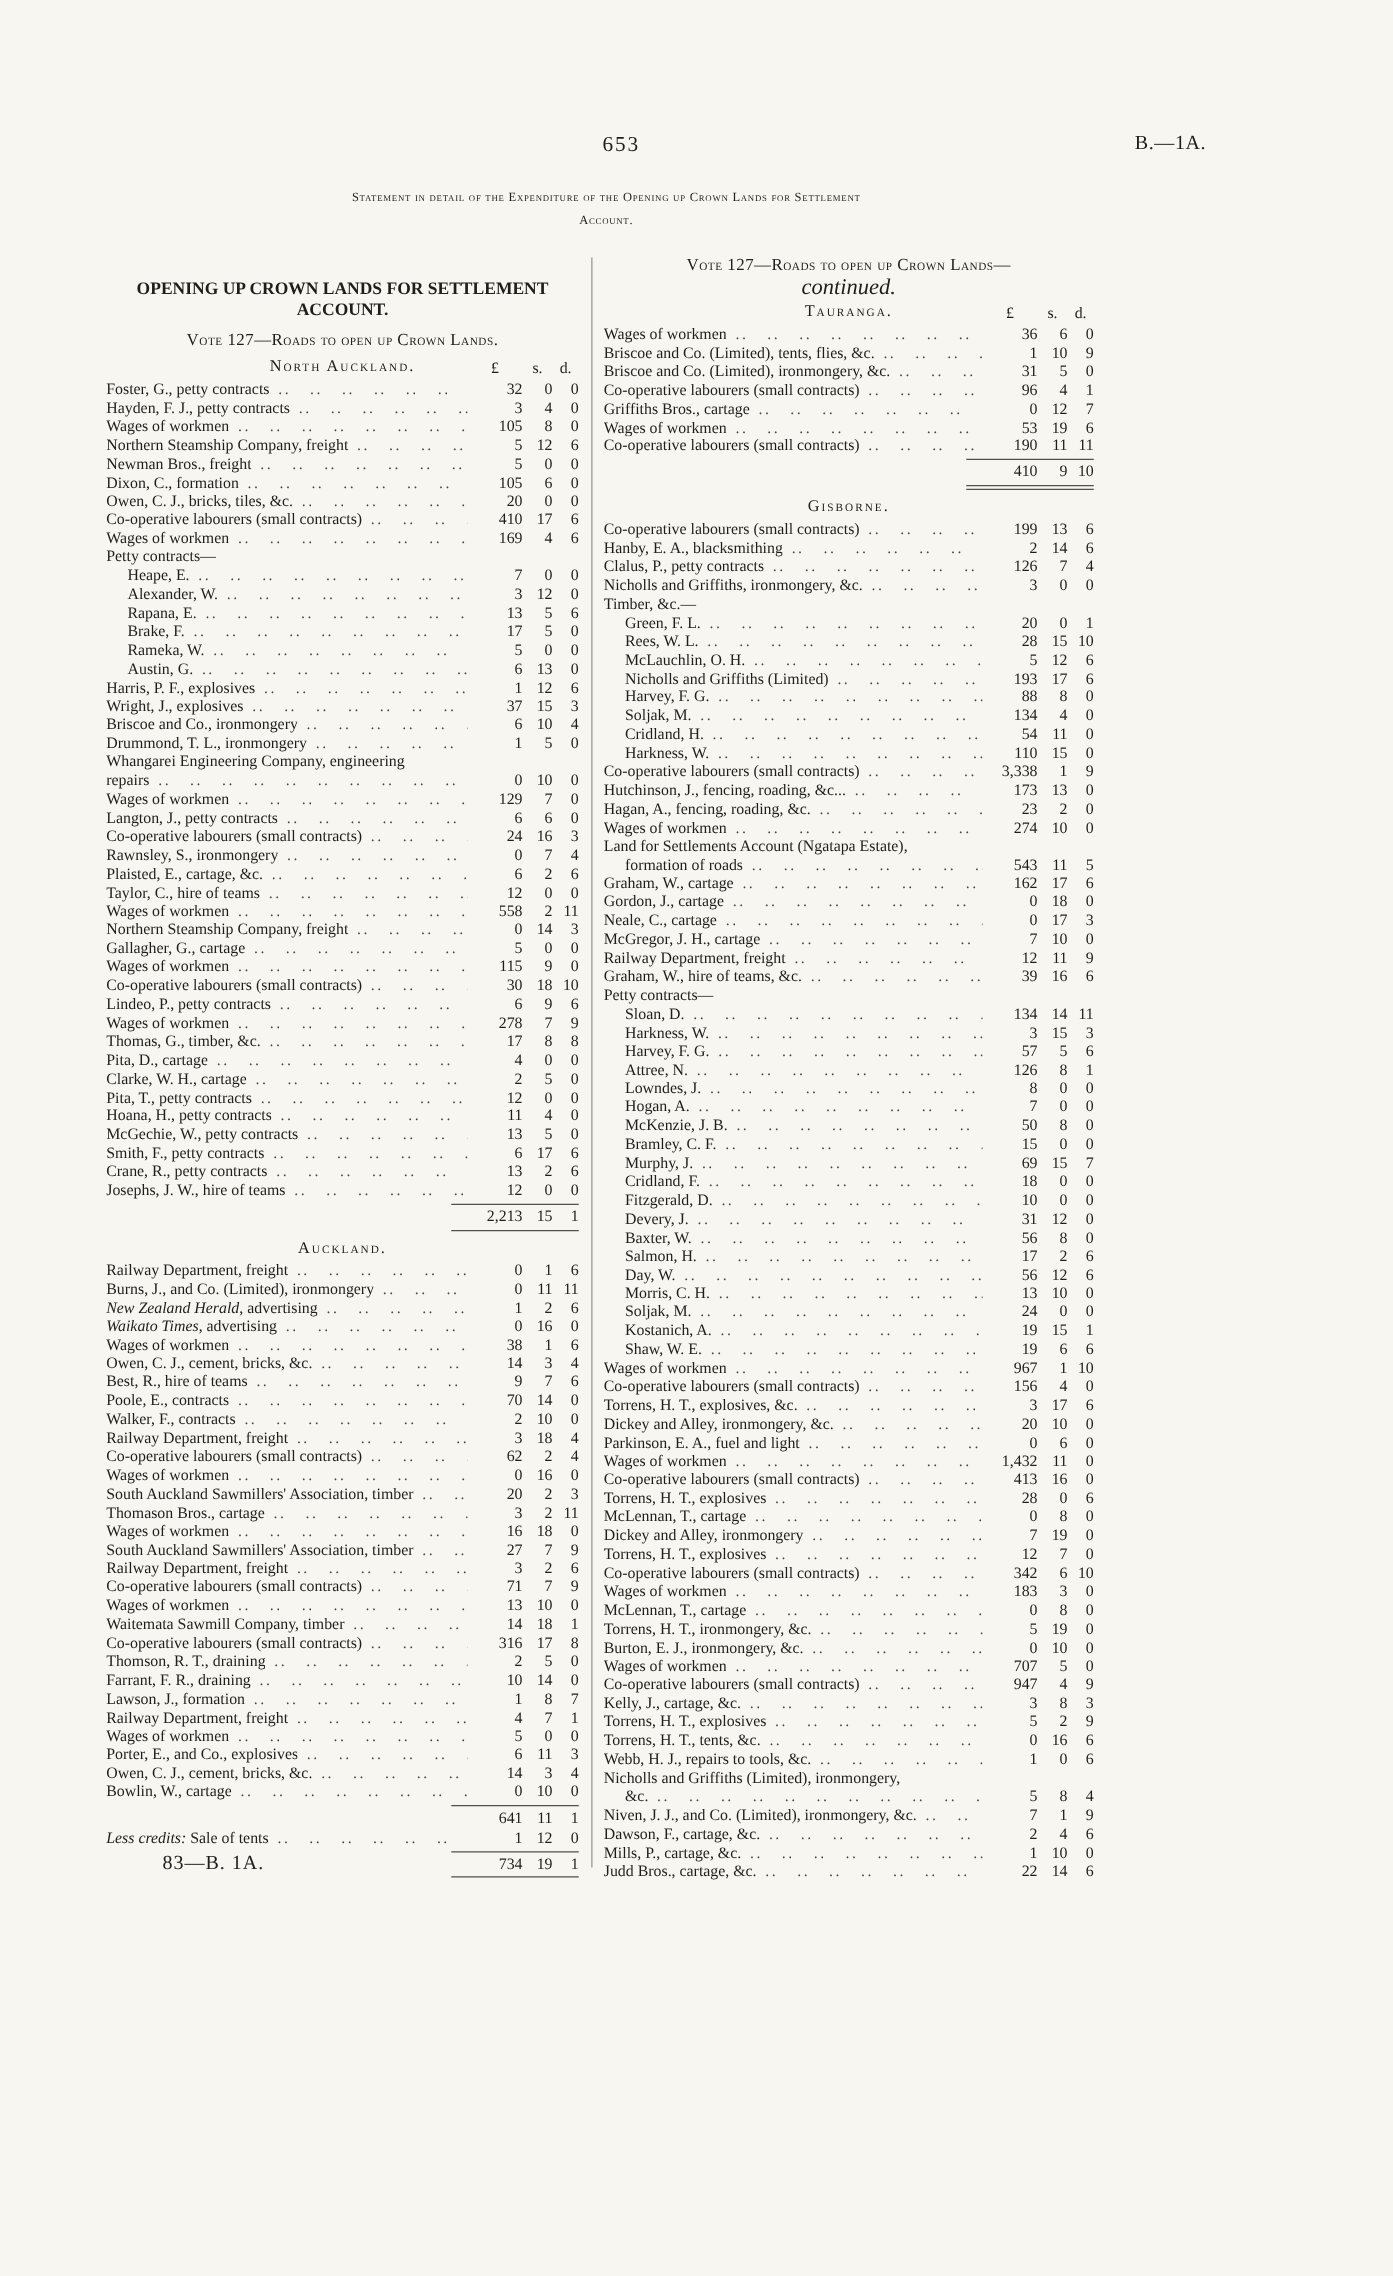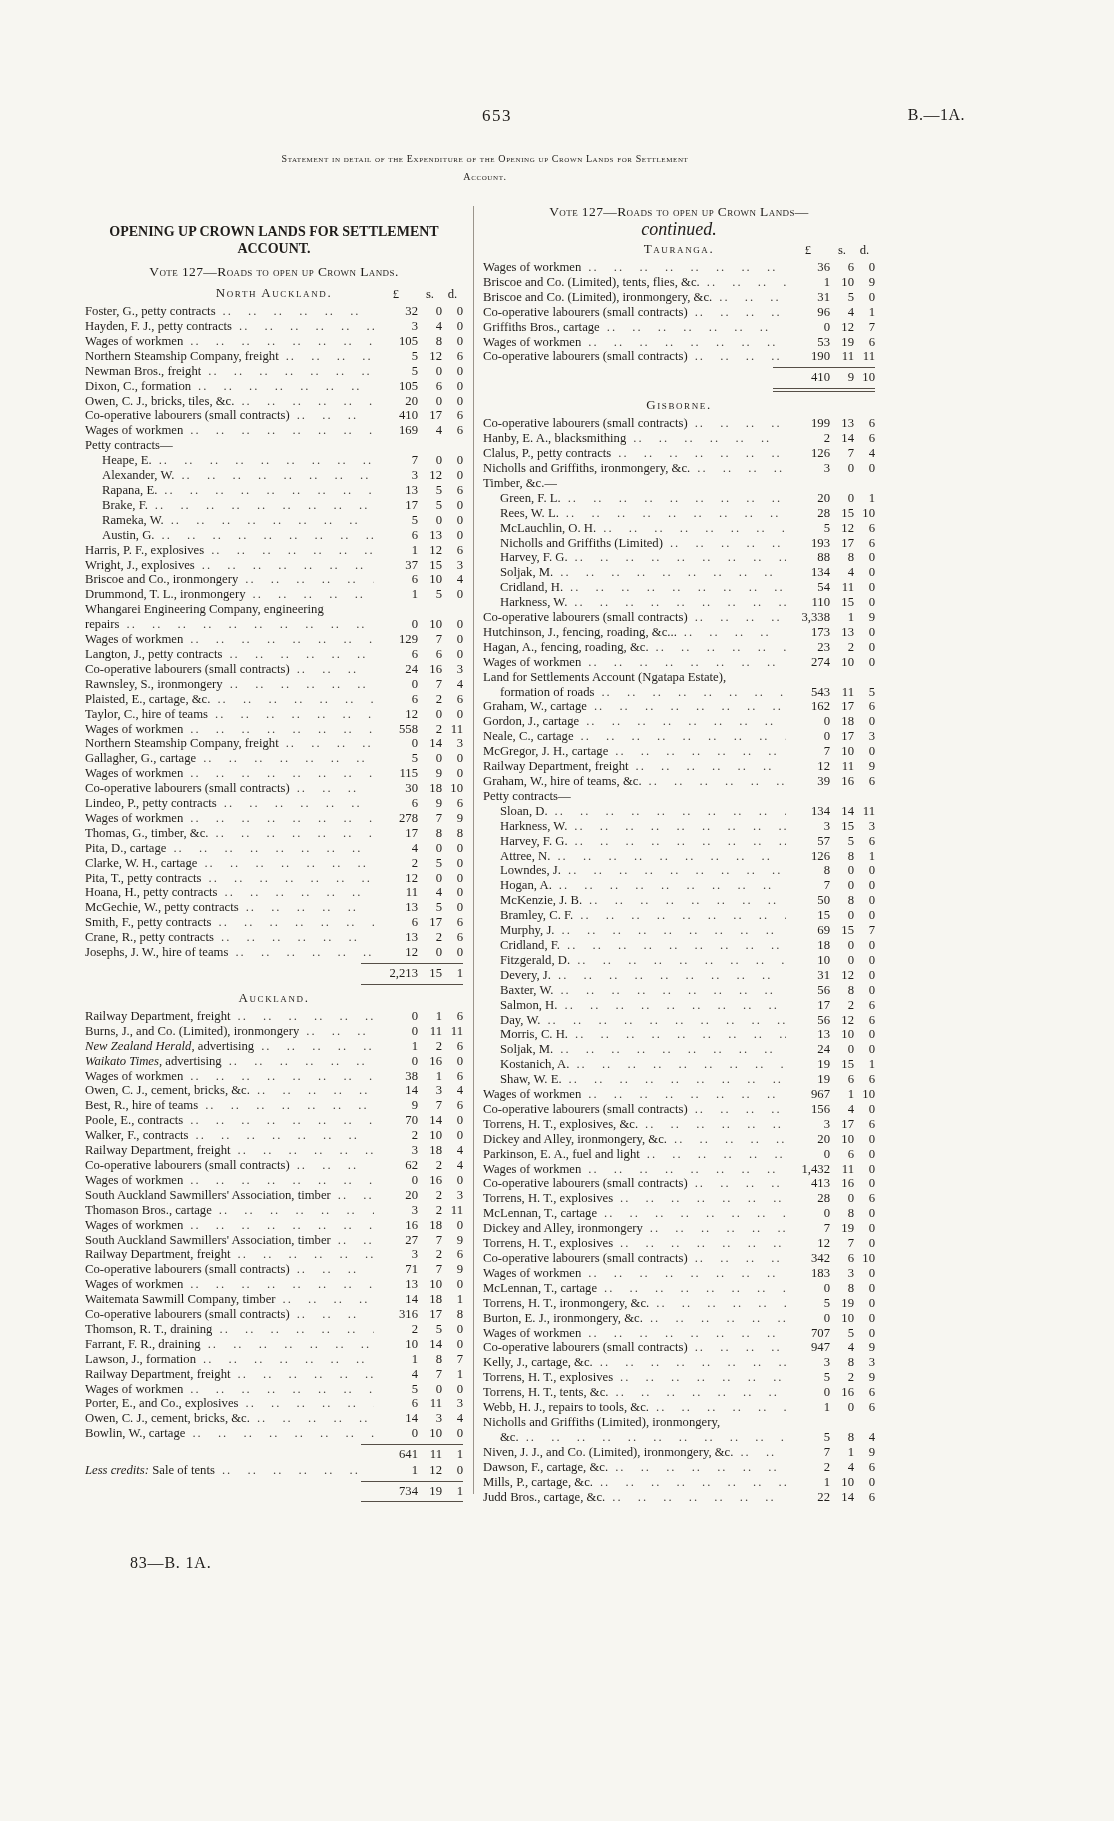--- a/index.html
+++ b/index.html
@@ -37,21 +37,21 @@
   .leader { flex:1 1 0; min-width:0; overflow:hidden; white-space:nowrap;
             color:#4a453f; letter-spacing:2px; word-spacing:10px; padding:0 3px 0 7px; }
   .amt { flex:none; text-align:right; }
   .amt.p { width:44px; }
   .amt.s { width:24px; }
   .amt.d { width:21px; }
   .amt-rule { margin:3px 0 2px auto; width:102px; border-top:1px solid #564f47; height:0; }
   .amt-rule.dbl { border-bottom:1px solid #564f47; height:4px; }
   .row.total { margin:0.5px 0; }
 
-  .footer { position:absolute; left:130px; top:1554px; font-size:16px; letter-spacing:0.8px; }
+  .footer { position:absolute; left:130px; top:1482px; font-size:16px; letter-spacing:0.8px; }
 </style>
 </head>
 <body>
 
 <div class="page">
   <div class="page-head">
     <span class="page-num">653</span>
     <span class="doc-ref">B.—1A.</span>
   </div>
   <div class="doc-title">

